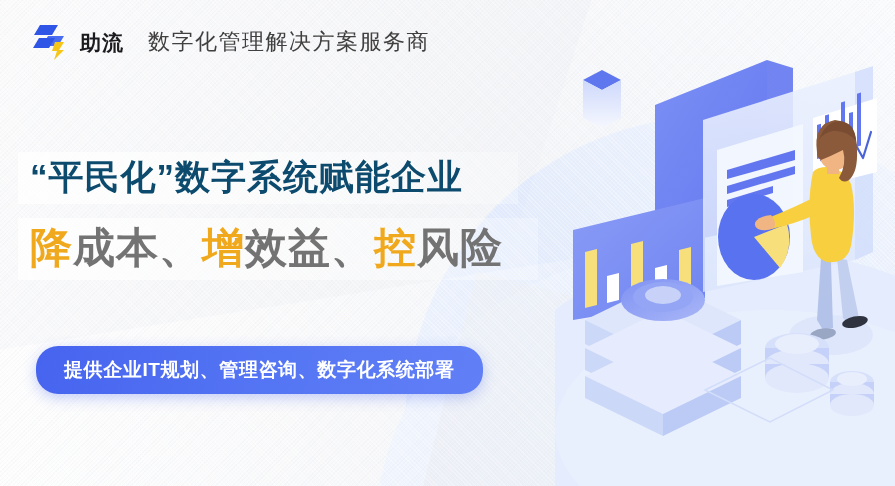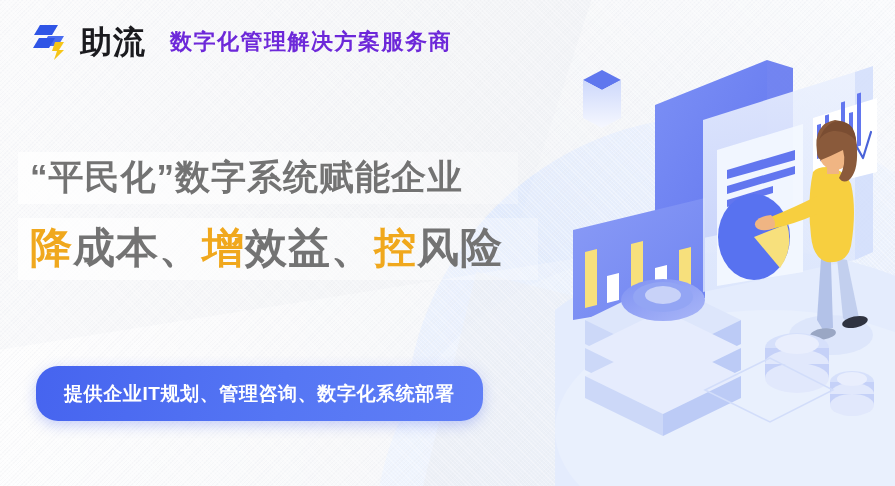--- a/index.html
+++ b/index.html
@@ -55,47 +55,47 @@
   
   .band { position:absolute; background:linear-gradient(90deg,rgba(255,255,255,.78),rgba(255,255,255,.25)); }
   .band1 { left:18px; top:152px; width:500px; height:52px; }
   .band2 { left:18px; top:218px; width:520px; height:62px; }
 
   
   .header { position:absolute; left:28px; top:22px; display:flex; align-items:center; }
   .logo-mark { position:relative; width:44px; height:40px; margin-right:8px; }
   .logo-mark svg { display:block; }
   .logo-word {
-    font-size:32px; font-weight:700; color:#1b1b1f; letter-spacing:1px;
+    font-size:21px; font-weight:700; color:#1b1b1f; letter-spacing:1px;
     line-height:1; margin-right:24px;
   }
   .header-tag {
-    font-size:22px; font-weight:700; color:#6d28d9; letter-spacing:1.5px;
+    font-size:22px; font-weight:400; color:#404040; letter-spacing:1.5px;
     line-height:1;
   }
 
   
   .headline1 {
     position:absolute; left:30px; top:155px;
     font-size:35px; font-weight:700; letter-spacing:1px;
-    color:#737373; line-height:1.28; white-space:nowrap;
+    color:#0c4a6e; line-height:1.28; white-space:nowrap;
     text-shadow:0 1px 0 rgba(255,255,255,.6);
   }
   .headline2 {
     position:absolute; left:30px; top:220px;
     font-size:42px; font-weight:700; letter-spacing:1px;
     line-height:1.32; white-space:nowrap;
   }
   .c-orange { color:#f0a81d; }
   .c-blue   { color:#737373; }
 
   
   .pill {
-    position:absolute; left:36px; top:366px;
-    height:55px; padding:0 28px;
+    position:absolute; left:36px; top:346px;
+    height:48px; padding:0 28px;
     display:flex; align-items:center; justify-content:center;
     border-radius:22px;
     background:linear-gradient(100deg,#4664ef 0%,#5576f4 55%,#617ff6 100%);
     color:#ffffff; font-size:19px; font-weight:700; letter-spacing:.6px;
     white-space:nowrap;
     box-shadow:0 4px 14px rgba(70,100,239,.3);
   }
 
   
   .illus { position:absolute; right:0; top:0; width:340px; height:486px; }

